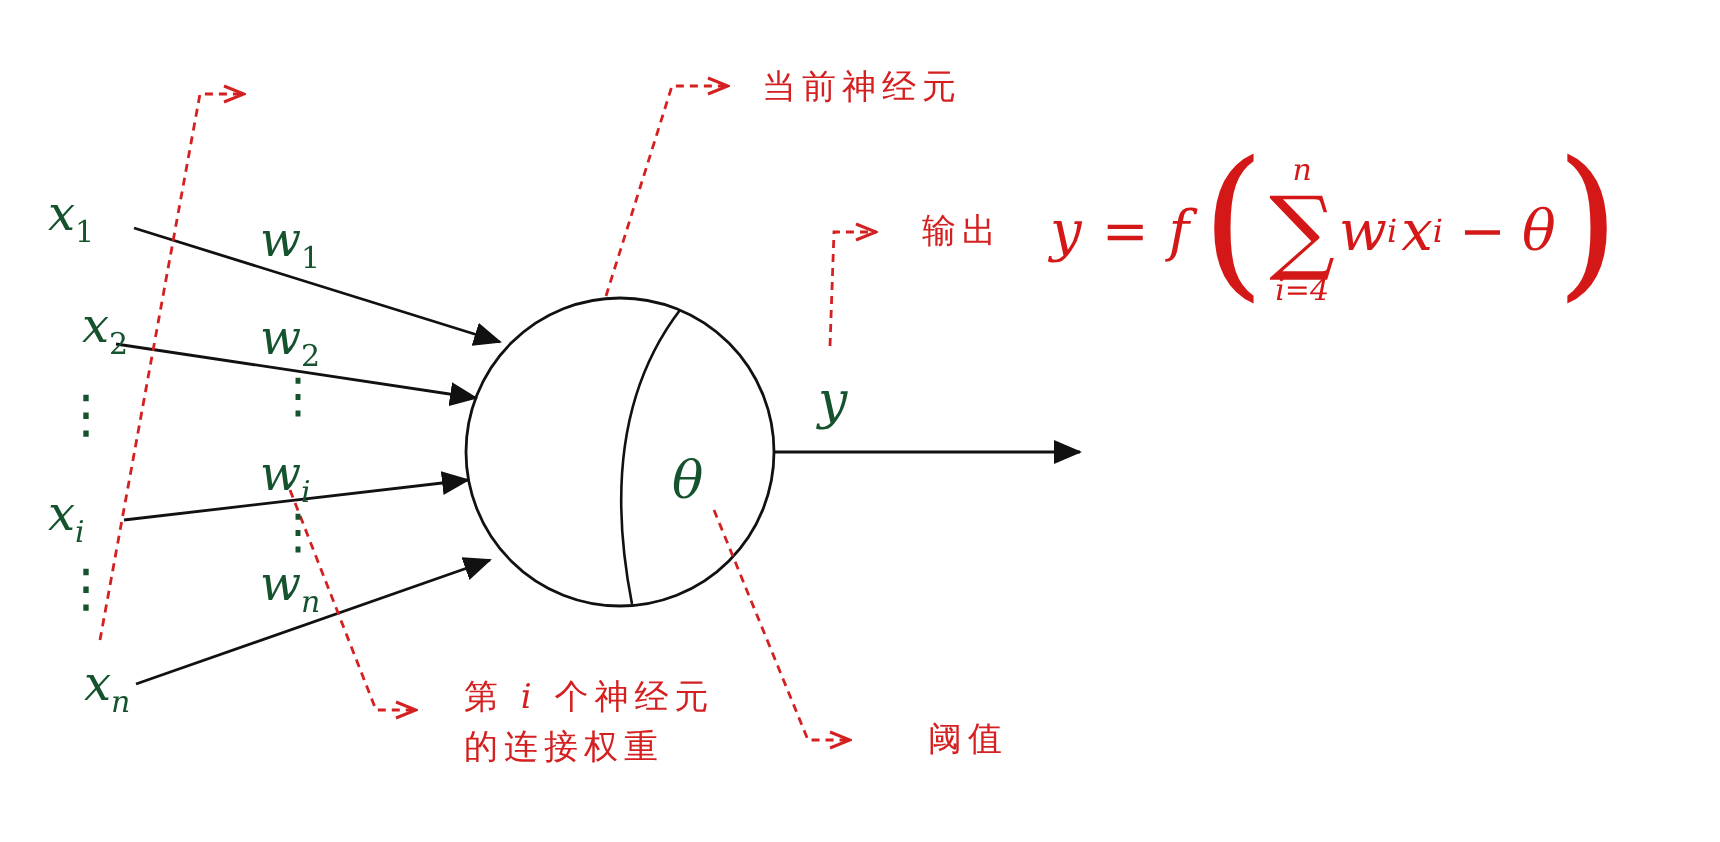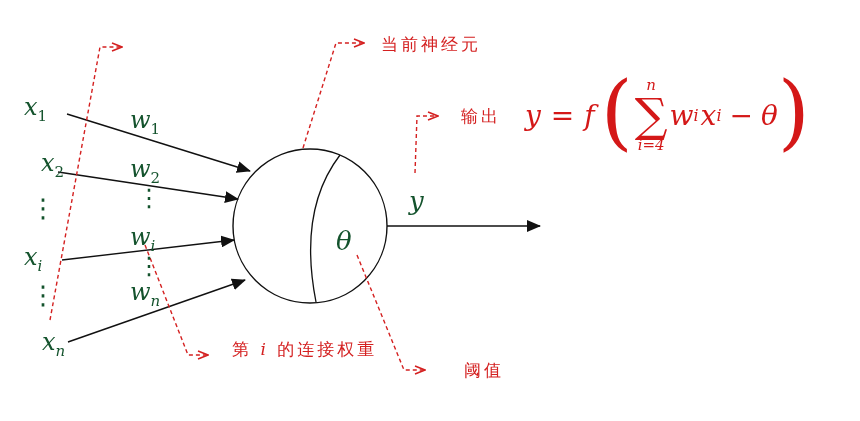--- a/index.html
+++ b/index.html
@@ -67,21 +67,22 @@
 <div class="math" style="left:409px; top:188px; font-size:26px;">y</div>
 
 <div class="note" style="left:140px; top:30px;">
 </div>
 
 <div class="note" style="left:381px; top:32px;">当前神经元</div>
 
 <div class="note" style="left:461px; top:104px;">输出</div>
 
 <div class="note" style="left:232px; top:337px;">
-  <div><span>第</span> <i>i</i> <span>的连接权重</span></div>
+  <div><span>第</span> <i>i</i> <span>个神经元</span></div>
+  <div>的连接权重</div>
 </div>
 
 <div class="note" style="left:464px; top:358px;">阈值</div>
 
 <div class="formula" style="left:525px; top:60px; height:110px; display:flex; align-items:center; white-space:nowrap;">
   <span class="var">y</span>
   <span class="op" style="margin:0 10px;">=</span>
   <span class="var" style="margin-right:6px;">f</span>
   <span class="paren">(</span>
   <span class="sigma-wrap">

